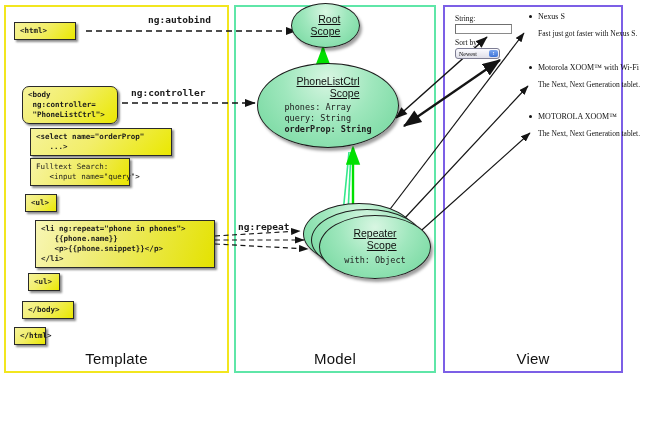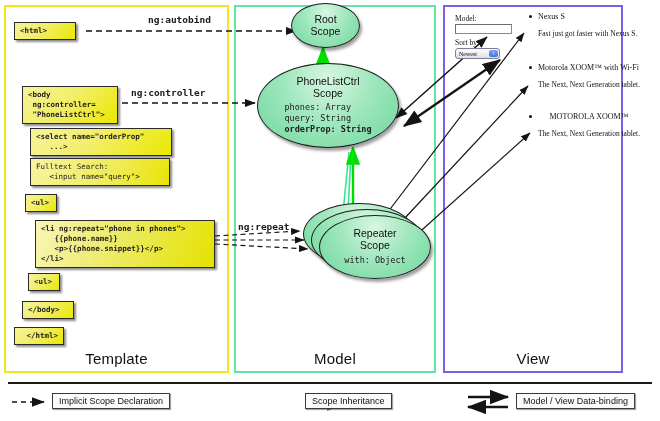--- a/index.html
+++ b/index.html
@@ -26,21 +26,21 @@
 
   
   .edge-label{position:absolute;font-family:"DejaVu Sans Mono",monospace;
       font-size:9.5px;font-weight:bold;color:#1a1a1a;white-space:nowrap;}
 
   
   .scope{position:absolute;border:1.6px solid #1d1d1d;border-radius:50%;
       background:radial-gradient(ellipse at 50% 18%,#d8f6e2 0%,#9fe7bd 45%,#6fd69b 100%);
       box-shadow:2px 3px 3px rgba(0,0,0,.38);box-sizing:border-box;
       display:flex;flex-direction:column;align-items:center;justify-content:center;}
-  .scope .title{font-size:10.5px;color:#101010;text-align:center;line-height:1.12;}
+  .scope .title{font-size:10.5px;color:#101010;text-align:right;line-height:1.12;text-decoration:underline;}
   .scope .props{font-family:"DejaVu Sans Mono",monospace;font-size:8.5px;
       color:#202020;text-align:left;margin-top:3px;line-height:1.28;}
   .ghost{position:absolute;border:1.6px solid #1d1d1d;border-radius:50%;
       background:radial-gradient(ellipse at 50% 18%,#d8f6e2 0%,#9fe7bd 45%,#6fd69b 100%);
       box-shadow:2px 3px 3px rgba(0,0,0,.3);box-sizing:border-box;}
 
   
   .view-label{position:absolute;font-family:"Liberation Serif",serif;font-size:7.5px;color:#111;}
   .view-input{position:absolute;box-sizing:border-box;border:1px solid #8a8a8a;
       background:#fff;border-top-color:#6f6f6f;border-left-color:#6f6f6f;}
@@ -115,42 +115,42 @@
 
     <line x1="404" y1="126" x2="500" y2="60" stroke="#141414" stroke-width="2.3" marker-end="url(#ah-black)" marker-start="url(#ah-black-start)"></line>
 
     <line x1="378" y1="225" x2="524" y2="33" stroke="#141414" stroke-width="1.2" marker-end="url(#ah-black)"></line>
     <line x1="390" y1="234" x2="528" y2="86" stroke="#141414" stroke-width="1.2" marker-end="url(#ah-black)"></line>
     <line x1="404" y1="246" x2="530" y2="133" stroke="#141414" stroke-width="1.2" marker-end="url(#ah-black)"></line>
   </svg>
 
   <div class="code" style="left:14px;top:22px;width:62px;">&lt;html&gt;</div>
 
-  <div class="code" style="left:22px;top:86px;width:96px;">&lt;body
+  <div class="code" style="left:22px;top:86px;width:96px;border-radius:7px;">&lt;body
  ng:controller=
  "PhoneListCtrl"&gt;</div>
 
   <div class="code" style="left:30px;top:128px;width:142px;">&lt;select name="orderProp"
    ...&gt;</div>
 
-  <div class="code plain" style="left:30px;top:158px;width:140px;">Fulltext Search:
+  <div class="code plain" style="left:30px;top:158px;width:100px;">Fulltext Search:
    &lt;input name="query"&gt;</div>
 
   <div class="code" style="left:25px;top:194px;width:32px;">&lt;ul&gt;</div>
 
   <div class="code wide" style="left:35px;top:220px;width:180px;">&lt;li ng:repeat="phone in phones"&gt;
    {{phone.name}}
    &lt;p&gt;{{phone.snippet}}&lt;/p&gt;
 &lt;/li&gt;</div>
 
   <div class="code" style="left:28px;top:273px;width:32px;">&lt;ul&gt;</div>
 
   <div class="code" style="left:22px;top:301px;width:52px;">&lt;/body&gt;</div>
 
-  <div class="code" style="left:14px;top:327px;width:50px;text-align:right;">&lt;/html&gt;</div>
+  <div class="code" style="left:14px;top:327px;width:32px;">&lt;/html&gt;</div>
 
   <div class="edge-label" style="left:148px;top:14px;">ng:autobind</div>
   <div class="edge-label" style="left:131px;top:87px;">ng:controller</div>
   <div class="edge-label" style="left:238px;top:221px;">ng:repeat</div>
 
   <div class="scope" style="left:291px;top:3px;width:69px;height:45px;">
     <div class="title">
       <span>Root</span><br>
       <span>Scope</span>
     </div>
@@ -173,55 +173,41 @@
   <div class="scope" style="left:319px;top:215px;width:112px;height:64px;">
     <div class="title">
       <span>Repeater</span><br>
       <span>Scope</span>
     </div>
     <div class="props">
       <div>with: Object</div>
     </div>
   </div>
 
-  <div class="view-label" style="left:455px;top:14px;">Model:</div>
+  <div class="view-label" style="left:455px;top:14px;">String:</div>
   <div class="view-input" style="left:455px;top:24px;width:57px;height:10px;"></div>
 
   <div class="view-label" style="left:455px;top:38px;">Sort by:</div>
   <div class="view-select" style="left:455px;top:48px;width:45px;height:11px;">
     <span>Newest</span>
     <span class="sbtn">↕</span>
   </div>
 
   <div class="phone-item" style="left:538px;top:12px;">
     <span class="phone-bullet"></span>
     <div class="phone-name">Nexus S</div>
     <div class="phone-snip">Fast just got faster with Nexus S.</div>
   </div>
 
   <div class="phone-item" style="left:538px;top:63px;">
     <span class="phone-bullet"></span>
     <div class="phone-name">Motorola XOOM™ with Wi-Fi</div>
     <div class="phone-snip">The Next, Next Generation tablet.</div>
   </div>
 
-  <div class="phone-item" style="left:538px;top:112px;text-align:center;">
+  <div class="phone-item" style="left:538px;top:112px;">
     <span class="phone-bullet"></span>
     <div class="phone-name">MOTOROLA XOOM™</div>
     <div class="phone-snip">The Next, Next Generation tablet.</div>
   </div>
 
-  <div id="legend">
-    <div class="rule"></div>
-
-    <svg width="660" height="41">
-      <line x1="12" y1="22" x2="44" y2="22" stroke="#141414" stroke-width="1.6" stroke-dasharray="5,4" marker-end="url(#ah-black2)"></line>
-      <line x1="305" y1="22" x2="348" y2="22" stroke="#00e000" stroke-width="3" marker-end="url(#ah-green)"></line>
-      <line x1="468" y1="17" x2="508" y2="17" stroke="#141414" stroke-width="2.4" marker-end="url(#ah-black2)"></line>
-      <line x1="508" y1="27" x2="468" y2="27" stroke="#141414" stroke-width="2.4" marker-end="url(#ah-black2)"></line>
-    </svg>
-
-    <div class="legend-box" style="left:52px;top:13px;">Implicit Scope Declaration</div>
-    <div class="legend-box" style="left:305px;top:13px;">Scope Inheritance</div>
-    <div class="legend-box" style="left:516px;top:13px;">Model / View Data-binding</div>
-  </div>
 
 </div>
 
 </body></html>

